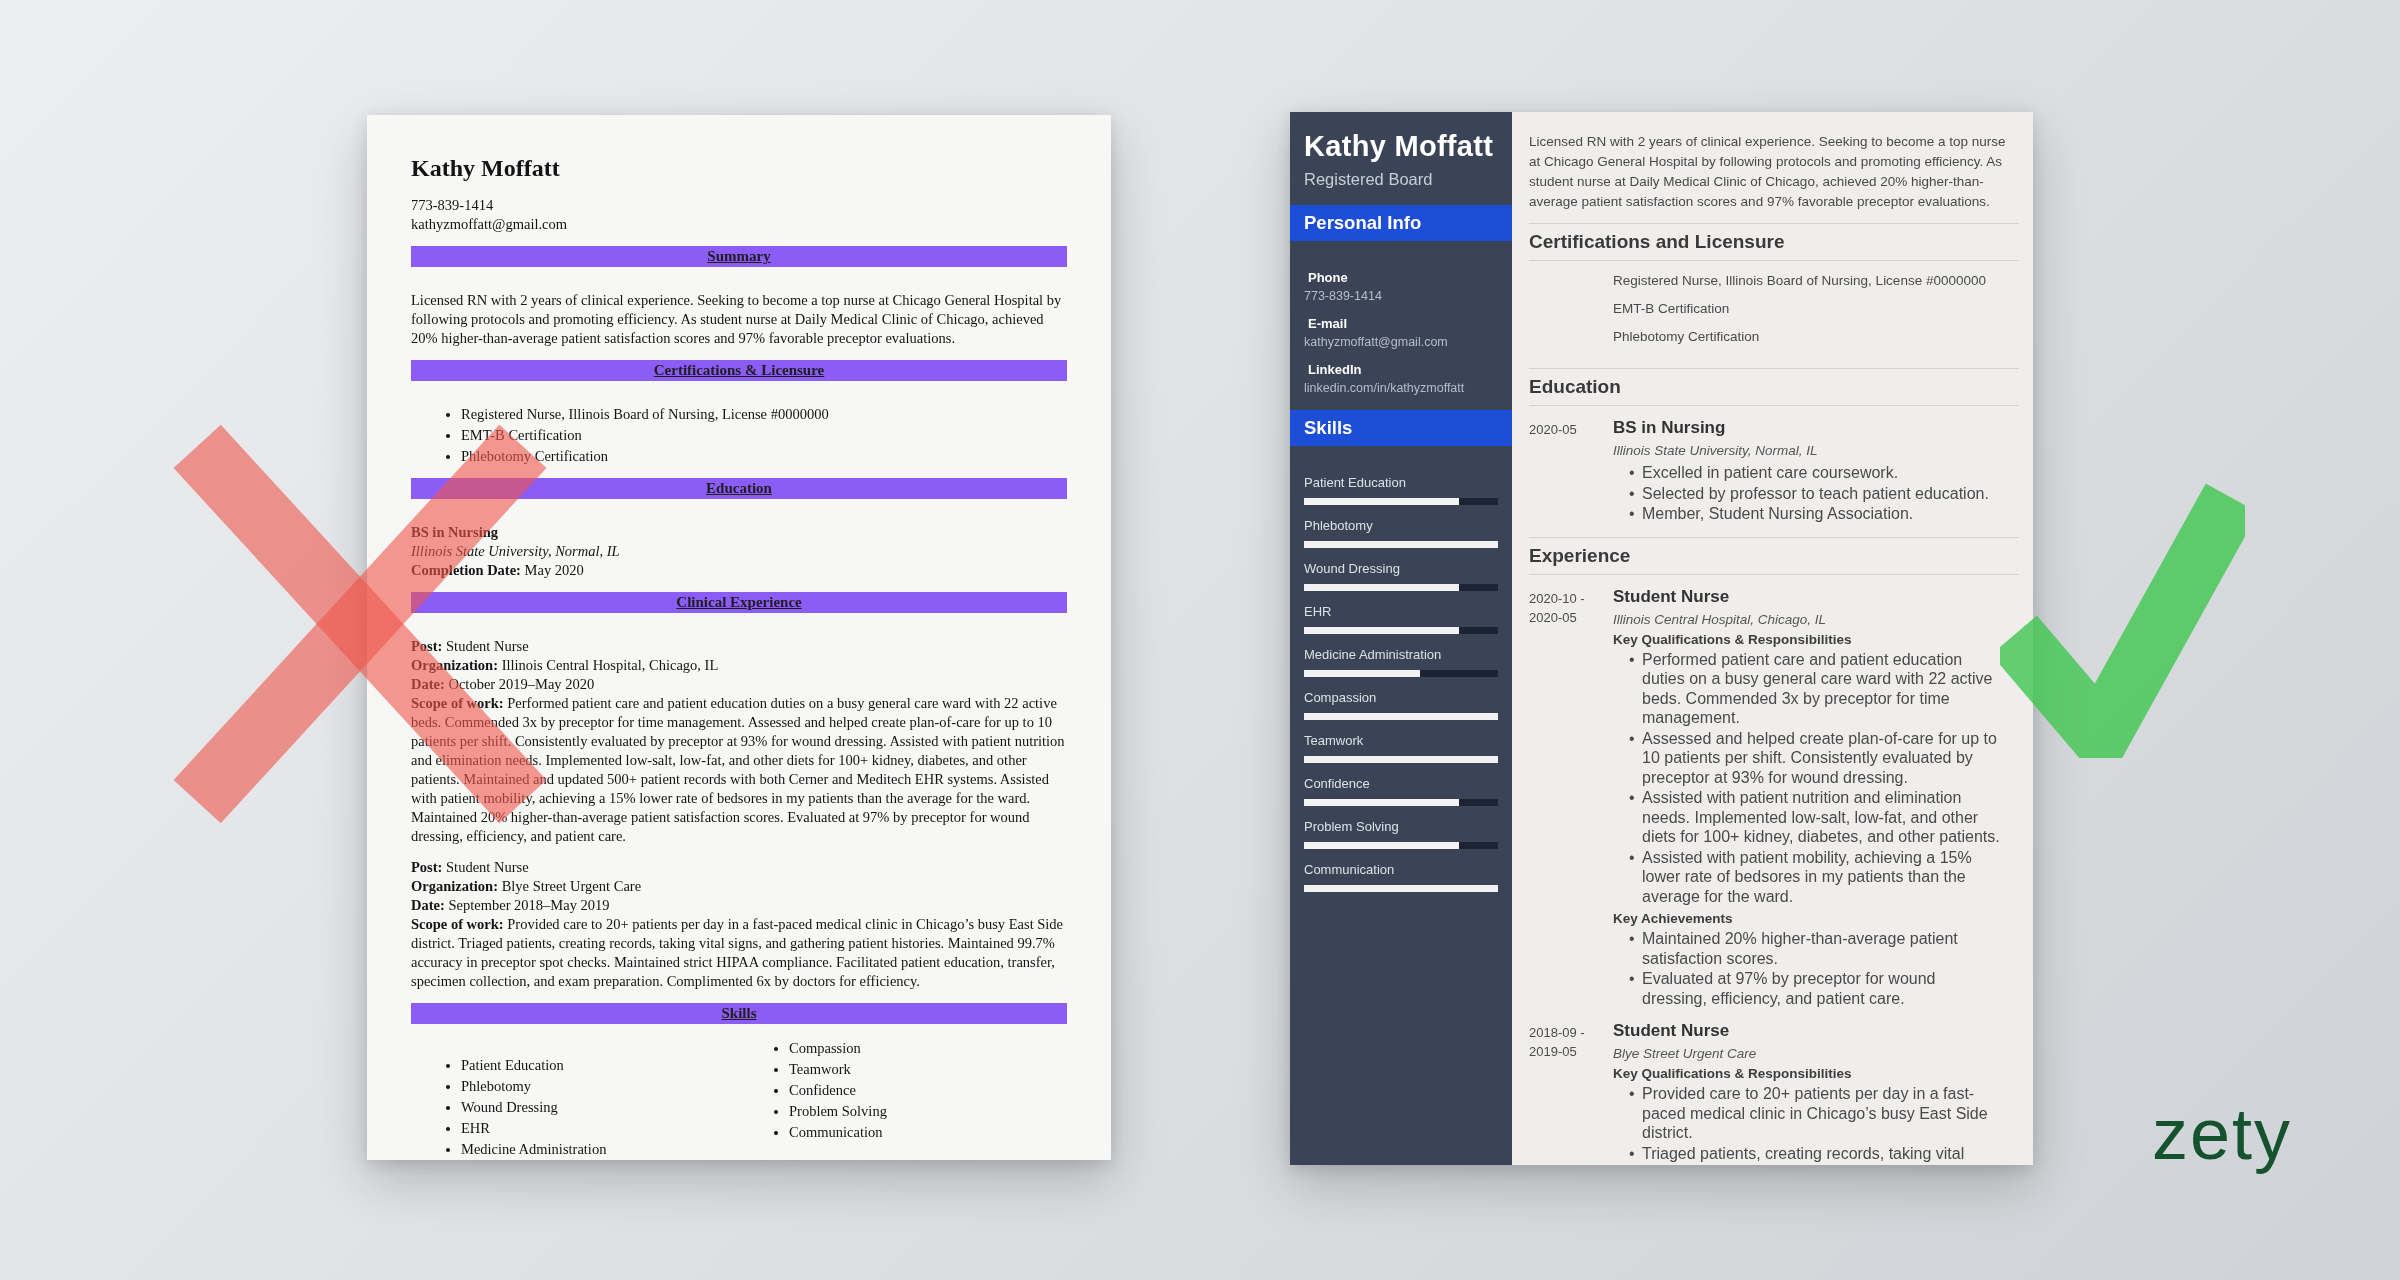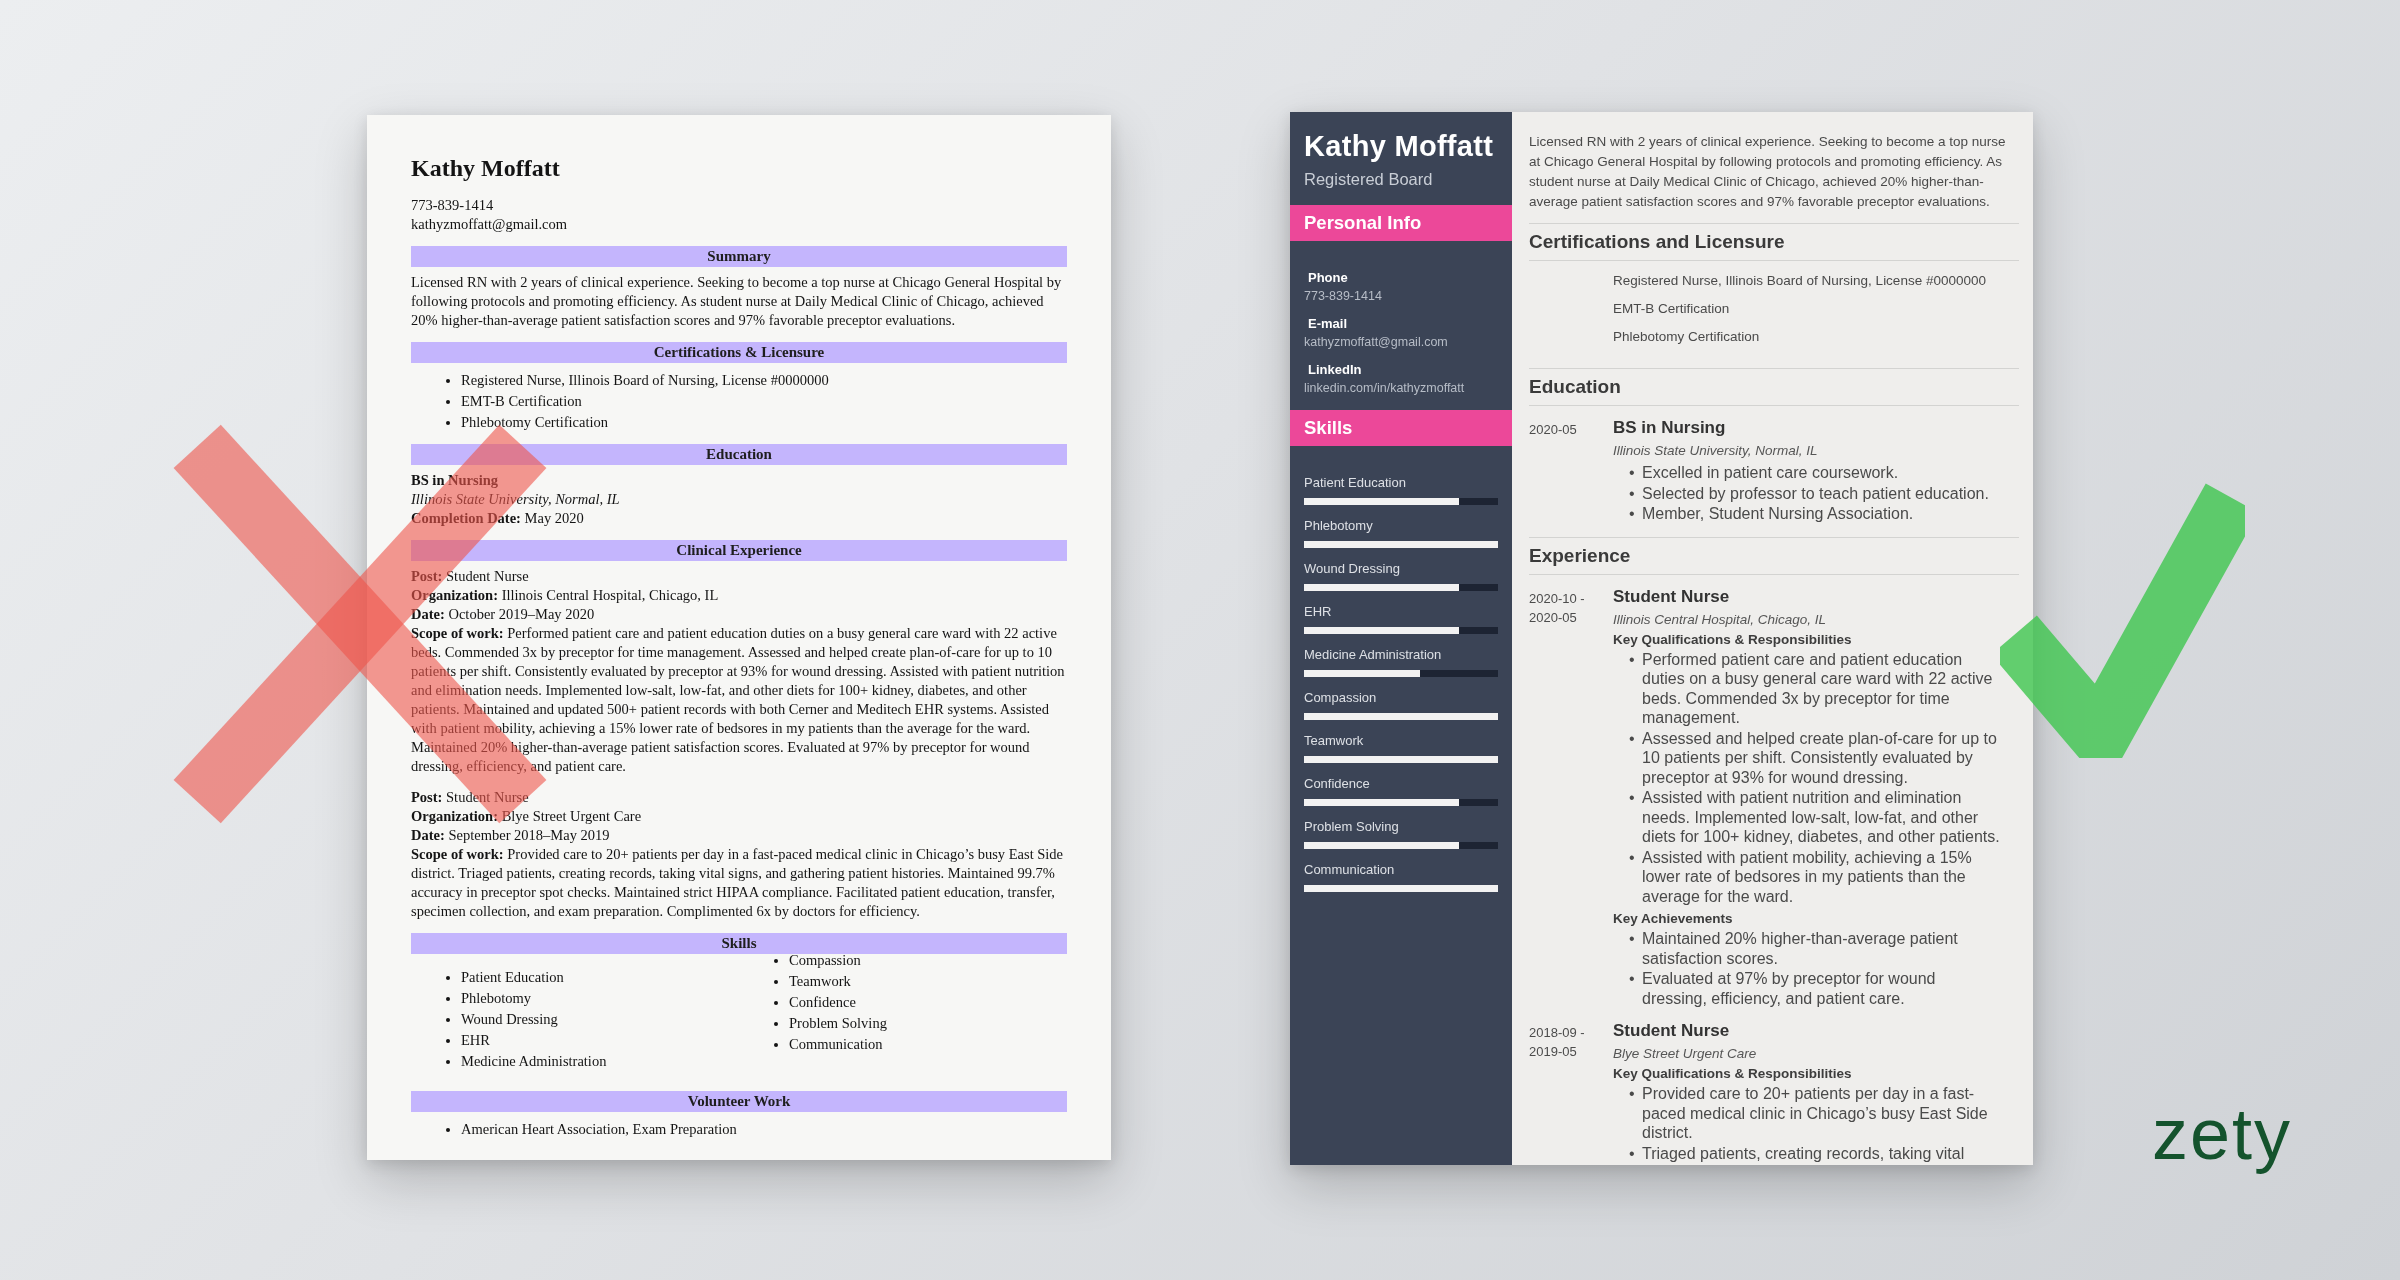--- a/index.html
+++ b/index.html
@@ -9,39 +9,39 @@
     font-family:"Liberation Sans",sans-serif;
   }
   .page{position:absolute;box-shadow:0 20px 50px rgba(0,0,0,.20),0 4px 14px rgba(0,0,0,.12);}
 
   
   #bad-page{left:367px;top:115px;width:744px;height:1045px;background:#f7f7f5;
     font-family:"Liberation Serif",serif;color:#141414;overflow:hidden;}
   .bad-inner{padding:40px 44px 24px;}
   .bad-name{font-size:24px;font-weight:bold;margin:0 0 14px;}
   .bad-contact{font-size:14.5px;line-height:19px;margin:0;}
-  .bad-bar{background:#c4b5fd;color:#1e1e1e;text-align:center;font-weight:bold;
-    font-size:15px;padding:2px 0;margin:12px 0 6px;}
+  .bad-bar{background:#8b5cf6;color:#1e1e1e;text-align:center;font-weight:bold;
+    font-size:15px;padding:2px 0;margin:12px 0 24px;text-decoration:underline;}
   .bad-par{font-size:14.5px;line-height:19px;margin:0;}
   ul.bad-list{margin:8px 0;padding-left:50px;}
   ul.bad-list li{font-size:14.5px;line-height:19px;margin:2px 0;}
   .bad-edu p,.bad-job p{font-size:14.5px;line-height:19px;margin:0;}
   .bad-job{margin-bottom:12px;}
   .bad-skills{display:flex;}
   .bad-skills .col{flex:1;}
   .bad-skills .col2 ul{margin-top:-11px;}
   .it{font-style:italic;}
 
   
   #good-page{left:1290px;top:112px;width:743px;height:1053px;background:#efeeec;overflow:hidden;}
   .side{position:absolute;left:0;top:0;bottom:0;width:222px;background:#3b4456;color:#fff;}
   .side-pad{padding:16px 14px 0;}
   .side-name{font-size:29px;font-weight:bold;letter-spacing:.3px;margin:2px 0 7px;}
   .side-job{font-size:16.5px;color:#c9ced6;margin:0 0 16px;}
-  .side-band{background:#ec4899;padding:7px 14px;font-size:18.5px;font-weight:bold;}
+  .side-band{background:#1d4ed8;padding:7px 14px;font-size:18.5px;font-weight:bold;}
   .pi-label{font-size:13px;font-weight:bold;margin:13px 4px 0;}
   .pi-value{font-size:12.5px;color:#b7bdc7;margin:4px 0 0;}
   .sb-item{margin-top:13px;}
   .sb-label{font-size:13px;color:#dde0e5;}
   .sb-track{height:7px;background:#1d2433;margin-top:8px;}
   .sb-fill{height:100%;background:#f2f2f2;}
 
   .main{margin-left:222px;padding:20px 14px 0 17px;color:#4a4a4a;}
   .g-summary{font-size:13.5px;line-height:20px;margin:0;}
   .g-h2{font-size:19px;color:#3a3a3a;font-weight:bold;border-top:1px solid #d3d3d1;

